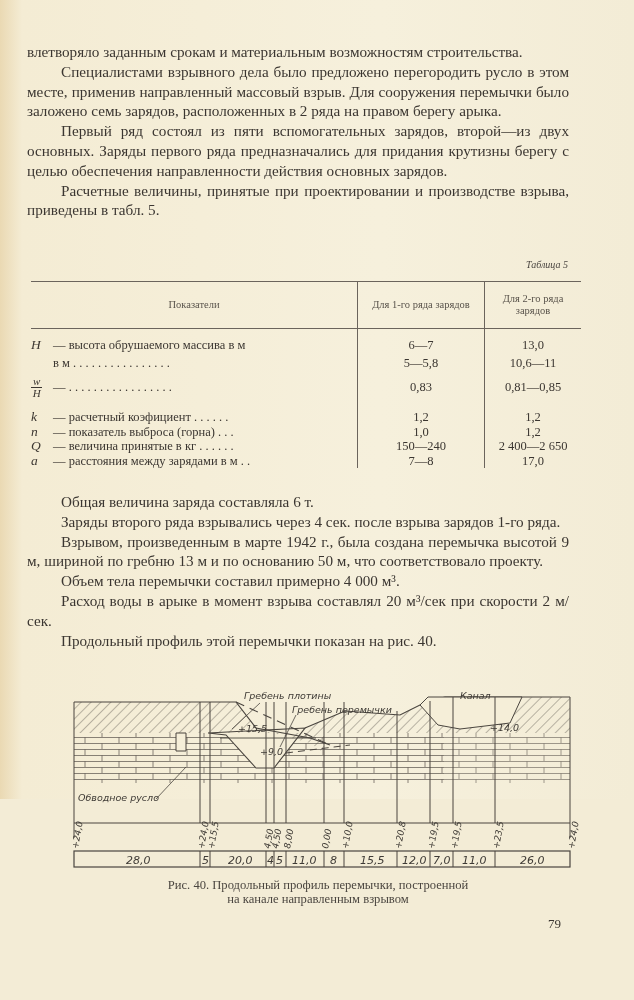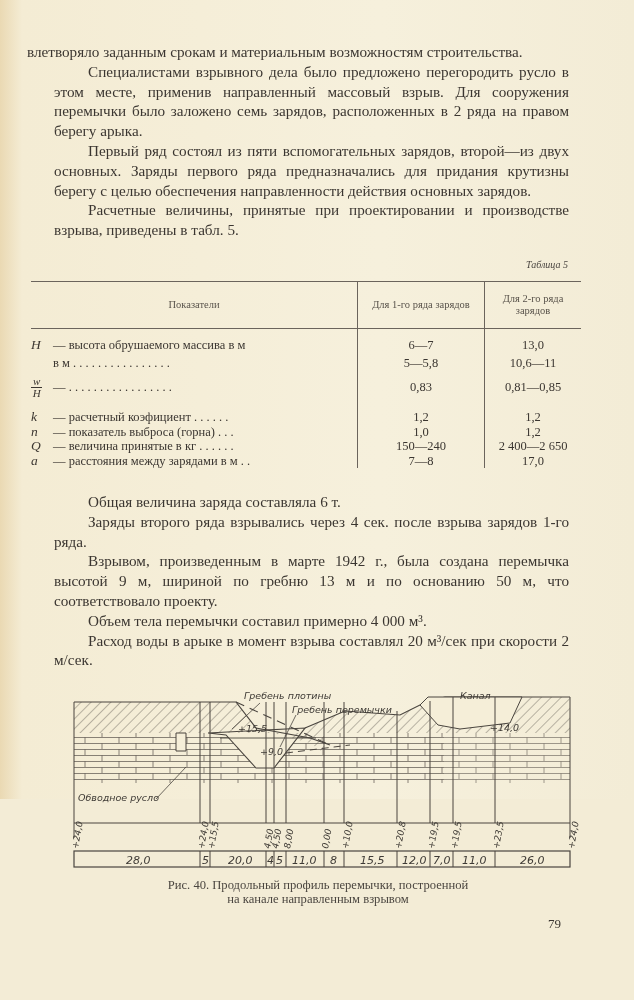--- a/index.html
+++ b/index.html
@@ -3,21 +3,21 @@
 <meta charset="utf-8">
 <style>
   html,body{margin:0;padding:0;}
   body{width:634px;height:1000px;background:#f3ecd6;position:relative;overflow:hidden;
        font-family:"DejaVu Serif","Liberation Serif",serif;color:#3a3530;}
   .page{position:absolute;left:0;top:0;width:634px;height:799px;
         background:linear-gradient(90deg,#ead9b3 0px,#f4ecd4 22px,#f6f0dc 60%,#f3ecd6 100%);}
   .text{position:absolute;left:27px;width:542px;font-size:15.2px;line-height:19.8px;
         font-family:"Liberation Serif","DejaVu Serif",serif;text-align:justify;color:#3b3631;}
   .text p{margin:0;}
-  .text p.ind{text-indent:34px;margin-left:27px;}
+  .text p.ind{text-indent:34px;}
   .tcap{position:absolute;right:66px;top:259px;font-style:italic;font-size:10px;
         font-family:"Liberation Serif",serif;color:#4a4540;}
   table.t5{position:absolute;left:31px;top:281px;width:550px;border-collapse:collapse;
         font-family:"Liberation Serif",serif;font-size:12.5px;color:#3b3631;}
   table.t5 th{font-weight:normal;font-size:10.5px;line-height:12px;height:44px;
         border-top:1.3px solid #6b645c;border-bottom:1.3px solid #6b645c;color:#5a544c;}
   table.t5 th.c1,table.t5 td.c1{border-right:1px solid #6b645c;}
   table.t5 th.c2,table.t5 td.c2{border-right:1px solid #6b645c;}
   table.t5 td{padding:0;line-height:13.6px;vertical-align:bottom;}
   table.t5 td.c2,table.t5 td.c3{text-align:center;}
@@ -93,20 +93,21 @@
       </tr>
     </tbody>
   </table>
 
   <div class="text" style="top:492px;">
     <p class="ind">Общая величина заряда составляла 6 т.</p>
     <p class="ind">Заряды второго ряда взрывались через 4 сек. после взрыва зарядов 1-го ряда.</p>
     <p class="ind">Взрывом, произведенным в марте 1942 г., была создана перемычка высотой 9 м, шириной по гребню 13 м и по основанию 50 м, что соответствовало проекту.</p>
     <p class="ind">Объем тела перемычки составил примерно 4 000 м³.</p>
     <p class="ind">Расход воды в арыке в момент взрыва составлял 20 м³/сек при скорости 2 м/сек.</p>
+    <p class="ind">Продольный профиль этой перемычки показан на рис. 40.</p>
   </div>
 
   <svg class="fig" viewBox="0 0 520 190">
     <defs>
       <pattern id="hatch" width="7" height="7" patternUnits="userSpaceOnUse" patternTransform="rotate(45)">
         <line x1="0" y1="0" x2="0" y2="7" stroke="#5a544c" stroke-width="0.8"></line>
       </pattern>
       <pattern id="brick" width="34" height="12" patternUnits="userSpaceOnUse">
         <line x1="0" y1="0.5" x2="34" y2="0.5" stroke="#6b645c" stroke-width="0.8"></line>
         <line x1="0" y1="6.5" x2="34" y2="6.5" stroke="#6b645c" stroke-width="0.8"></line>

